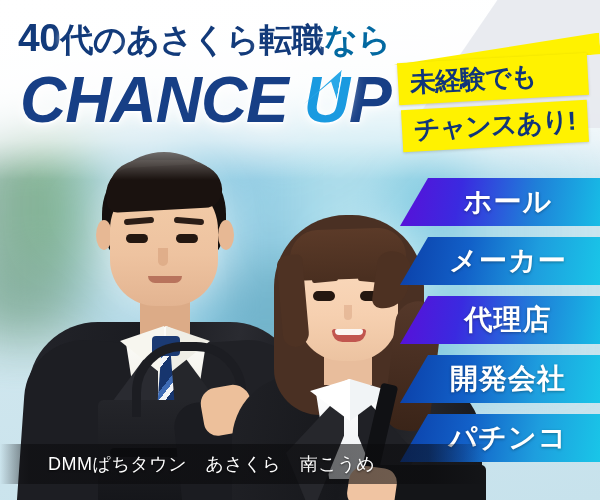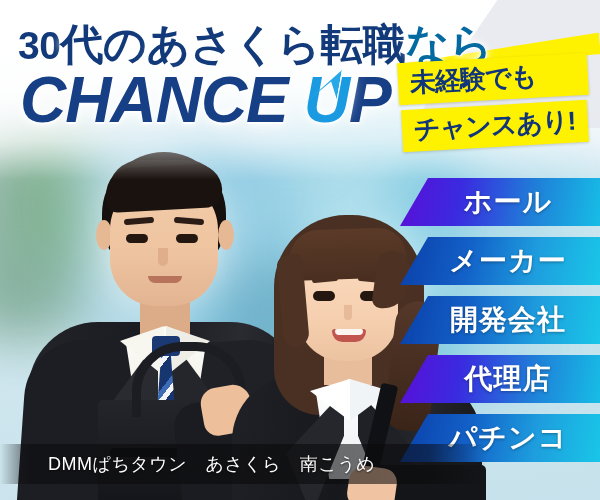--- a/index.html
+++ b/index.html
@@ -167,21 +167,21 @@
     transform:rotate(-3deg);
   }
 
   
   .headline{
     position:absolute;left:18px;top:16px;
     font-size:39px;font-weight:bold;color:#123a7a;
     letter-spacing:-.5px;white-space:nowrap;
     text-shadow:0 0 6px #fff,0 0 12px #fff,1px 1px 0 #fff;
   }
-  .headline .sm{font-size:43px;}
+  .headline .sm{font-size:33px;}
   .headline .kana{color:#0369a1;}
 
   .logo{
     position:absolute;left:20px;top:68px;white-space:nowrap;
     font-size:64px;font-weight:bold;font-style:italic;
     letter-spacing:-1px;line-height:1;
     text-shadow:0 0 8px #fff,0 0 16px #fff,0 2px 0 rgba(255,255,255,.9);
   }
   .logo .c1{color:#173f86;}
   .logo .c2{color:#1a9ae0;position:relative;}
@@ -304,46 +304,46 @@
     </div>
 
     <div class="people-soft"></div>
   </div>
 
   <div class="top-wash"></div>
   <div class="corner-gray"></div>
   <div class="corner-yellow"></div>
 
   <div class="headline">
-    <span>30</span><span class="sm">代の</span><span class="sm">あさくら</span><span class="sm">転職</span><span class="sm kana">なら</span>
+    <span>40</span><span class="sm">代の</span><span class="sm">あさくら</span><span class="sm">転職</span><span class="sm kana">なら</span>
   </div>
 
   <div class="logo">
     <span class="c1">CHANCE</span><span class="gap"></span><span class="c2">U</span><span class="c1">P</span>
   </div>
   <div class="swoosh"></div>
 
   <div class="badge">
     <div class="badge-row r1">未経験でも</div>
     <div class="badge-row r2">チャンスあり!</div>
   </div>
 
   <div class="cats">
     <div class="cat purple">
       <span>ホール</span>
     </div>
     <div class="cat blue">
       <span>メーカー</span>
     </div>
+    <div class="cat purple">
+      <span>代理店</span>
+    </div>
     <div class="cat blue">
       <span>開発会社</span>
     </div>
-    <div class="cat purple">
-      <span>代理店</span>
-    </div>
     <div class="cat blue">
       <span>パチンコ</span>
     </div>
   </div>
 
   <div class="caption">
     <span class="caption-text">DMMぱちタウン　あさくら　南こうめ</span>
   </div>
 
 </div>

